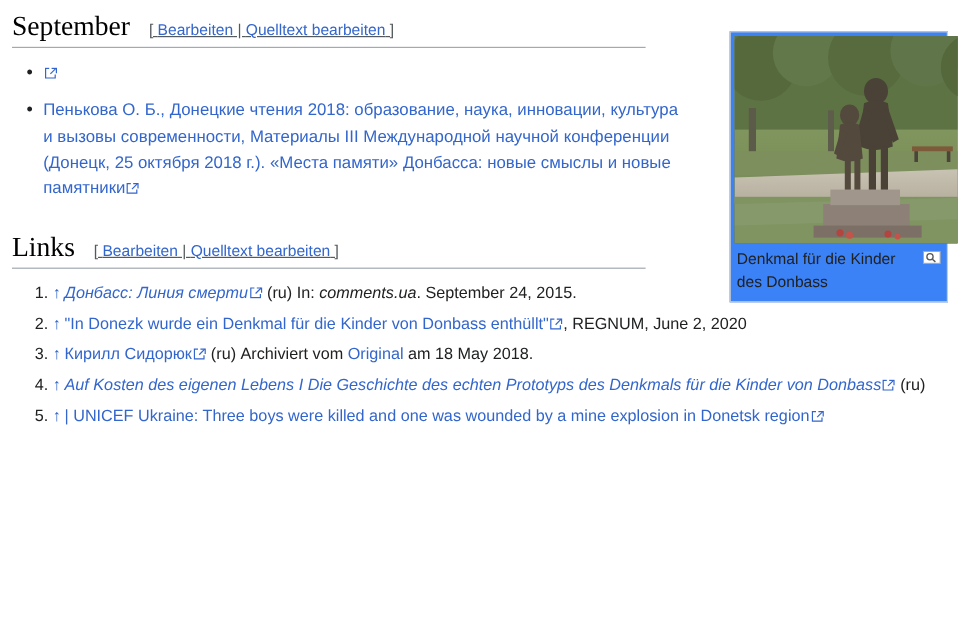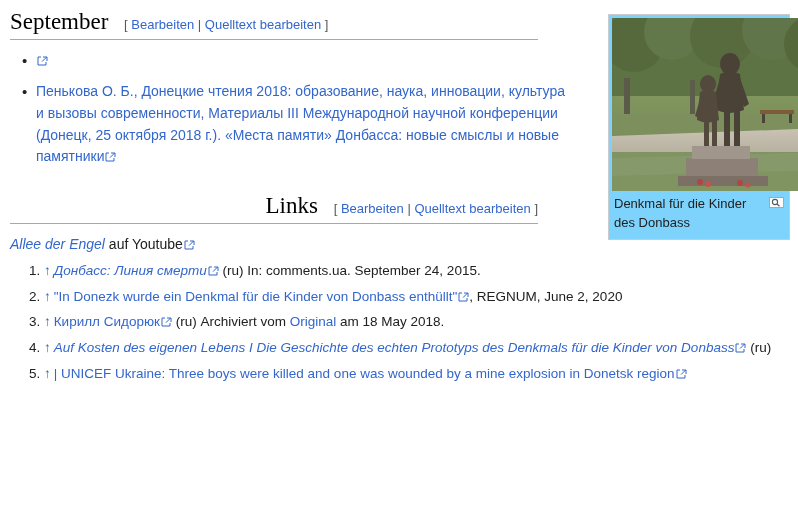--- a/index.html
+++ b/index.html
@@ -40,20 +40,21 @@
   h2.section .heading-text {
     display: inline;
   }
   .editsection {
     font-family: "Liberation Sans", sans-serif;
     font-size: 13px;
     color: #54595d;
     margin-left: 10px;
     font-weight: normal;
     white-space: nowrap;
+    text-decoration: underline;
   }
   .editsection a {
     color: #3366cc;
     text-decoration: none;
   }
   .brk { color: #54595d; }
 
   ul.litlist {
     margin: 4px 0 0 0;
     padding-left: 26px;
@@ -91,24 +92,24 @@
 
   .links-line {
     margin: 6px 0 0 0;
     line-height: 1.5;
   }
 
   
   .thumb {
     position: absolute;
     right: 8px;
-    top: 14px;
+    top: 26px;
     width: 182px;
     border: 1px solid #c8ccd1;
-    background: #7dd3fc;
+    background: #3b82f6;
     padding: 3px;
     box-sizing: border-box;
   }
   .thumb-img {
     width: 214px;
     height: 173px;
     display: block;
     position: relative;
     overflow: hidden;
     background: #6b7b52;
@@ -141,21 +142,21 @@
     line-height: 1.55;
   }
   ol.refs > li::marker {
     color: #202122;
   }
   .backlink {
     color: #3366cc;
     text-decoration: none;
     margin-right: 3px;
   }
-  .it { }
+  .it { font-style: italic; }
   .sc { font-variant: small-caps; }
 
   .ref-italic-link { font-style: italic; color: #3366cc; text-decoration: none; }
 </style>
 </head>
 <body>
 
 <div class="page">
 
   <div class="thumb">
@@ -253,34 +254,27 @@
       </li>
       <li>
         <a class="ext" href="#">Пенькова О. Б., Донецкие чтения 2018: образование, наука, инновации, культура и вызовы современности, Материалы III Международной научной конференции (Донецк, 25 октября 2018 г.). «Места памяти» Донбасса: новые смыслы и новые памятники</a><span class="extlink-icon"><svg width="11" height="10" viewBox="0 0 11 10" xmlns="http://www.w3.org/2000/svg">
               <path d="M4 1H1v8h8V6" fill="none" stroke="#3366cc" stroke-width="1"></path>
               <path d="M6 1h4v4" fill="none" stroke="#3366cc" stroke-width="1"></path>
               <line x1="5" y1="5.6" x2="9.6" y2="1" stroke="#3366cc" stroke-width="1"></line>
             </svg></span>
       </li>
     </ul>
 
-    <h2 class="section" style="width:528px; margin-top:24px;text-align:right;">
+    <h2 class="section" style="width:528px; margin-top:24px;">
       <span class="heading-text">Links</span>
       <span class="editsection">
         <span class="brk">[&nbsp;</span><a class="ext" href="#">Bearbeiten</a><span class="brk">&nbsp;|&nbsp;</span><a class="ext" href="#">Quelltext bearbeiten</a><span class="brk">&nbsp;]</span>
       </span>
     </h2>
 
-    <div class="links-line">
-      <a class="ref-italic-link" href="#">Allee der Engel</a><span> auf Youtube</span><span class="extlink-icon"><svg width="11" height="10" viewBox="0 0 11 10" xmlns="http://www.w3.org/2000/svg">
-            <path d="M4 1H1v8h8V6" fill="none" stroke="#3366cc" stroke-width="1"></path>
-            <path d="M6 1h4v4" fill="none" stroke="#3366cc" stroke-width="1"></path>
-            <line x1="5" y1="5.6" x2="9.6" y2="1" stroke="#3366cc" stroke-width="1"></line>
-          </svg></span>
-    </div>
 
 
     <ol class="refs" style="width:760px;">
       <li>
         <a class="backlink" href="#">↑</a><a class="ref-italic-link" href="#">Донбасс: Линия смерти</a><span class="extlink-icon"><svg width="11" height="10" viewBox="0 0 11 10" xmlns="http://www.w3.org/2000/svg">
               <path d="M4 1H1v8h8V6" fill="none" stroke="#3366cc" stroke-width="1"></path>
               <path d="M6 1h4v4" fill="none" stroke="#3366cc" stroke-width="1"></path>
               <line x1="5" y1="5.6" x2="9.6" y2="1" stroke="#3366cc" stroke-width="1"></line>
             </svg></span> <span>(ru)</span><span> In: </span><span class="it">comments.ua</span><span>. September 24, 2015.</span>
       </li>

